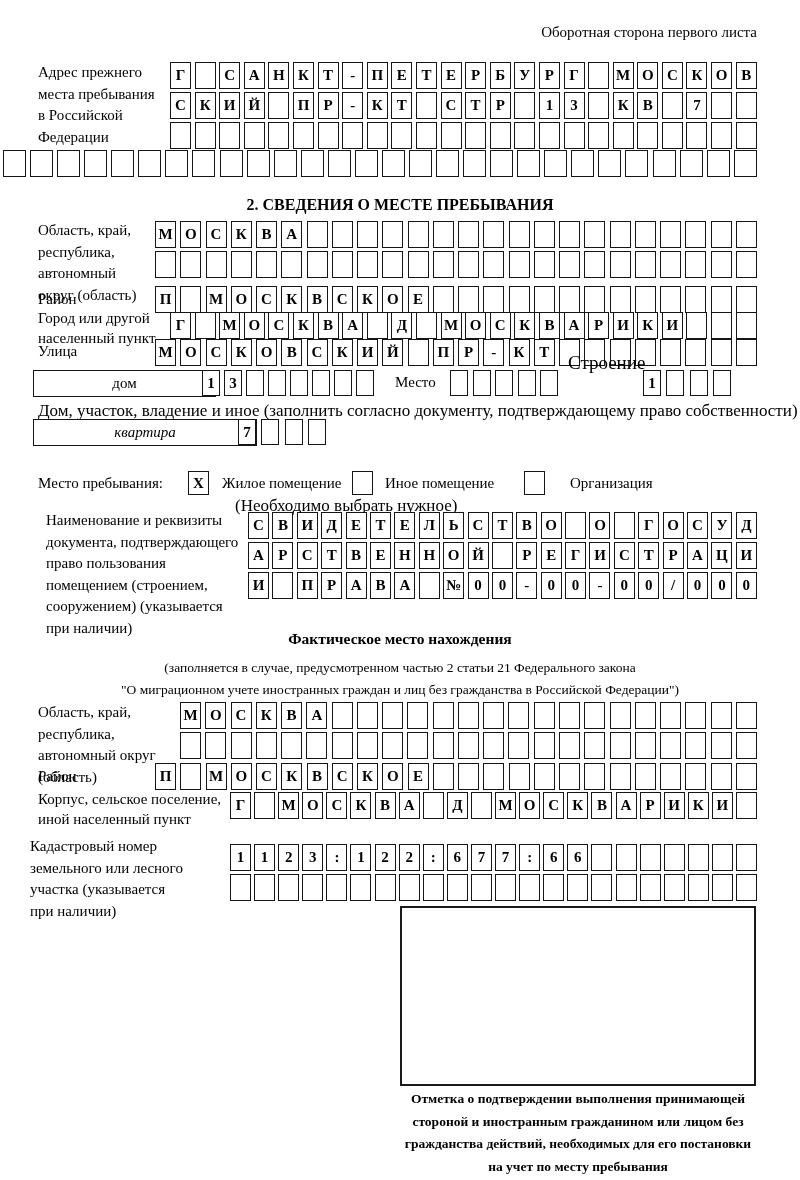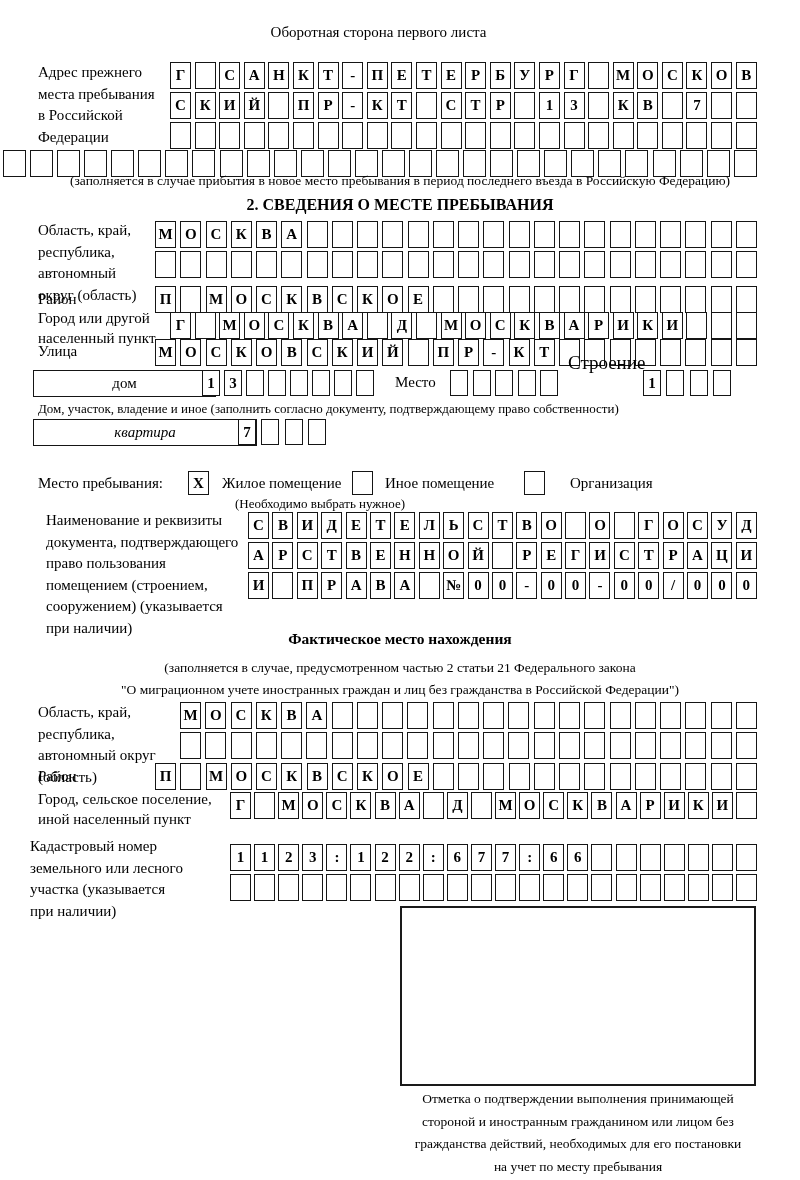--- a/index.html
+++ b/index.html
@@ -1,20 +1,20 @@
 <!DOCTYPE html>
 <html><head>
 <meta charset="utf-8">
 <style>
   html,body{margin:0;padding:0;background:#fff;}
   .page{position:relative;width:800px;height:1180px;background:#ffffff;
         font-family:"Liberation Serif",serif;color:#000;overflow:hidden;}
-  .hdr{position:absolute;top:24px;left:0;width:757px;text-align:center;font-size:15px;}
+  .hdr{position:absolute;top:24px;left:0;width:757px;text-align:right;font-size:15px;}
   .lab{position:absolute;font-size:15px;line-height:21.5px;white-space:pre-line;}
-  .cap{position:absolute;font-size:13px;white-space:nowrap;}
+  .cap{position:absolute;font-size:17px;white-space:nowrap;}
   .cnote{position:absolute;left:0;width:800px;text-align:center;font-size:13.5px;white-space:pre-line;}
   .title{position:absolute;left:0;width:800px;text-align:center;font-weight:bold;font-size:16px;}
   .grid{position:absolute;display:flex;justify-content:space-between;height:27px;}
   .cell{width:21px;height:27px;border:1.7px solid #151515;box-sizing:border-box;
         display:flex;align-items:center;justify-content:center;
         font-size:15px;font-weight:600;background:#fff;flex:0 0 auto;}
   .grid.sm .cell{width:18px;height:26px;}
   .grid.big .cell{width:23px;}
   .wbox{position:absolute;height:27px;border:1.7px solid #151515;box-sizing:border-box;
         display:flex;align-items:center;justify-content:center;font-size:15px;background:#fff;}
@@ -135,21 +135,20 @@
       <span class="cell"></span>
       <span class="cell"></span>
       <span class="cell"></span>
       <span class="cell"></span>
       <span class="cell"></span>
       <span class="cell"></span>
       <span class="cell"></span>
       <span class="cell"></span>
       <span class="cell"></span>
     </div>
-  <div class="cnote" style="top:173px;">(заполняется в случае прибытия в новое место пребывания в период последнего въезда в Российскую Федерацию)</div>
 
   <div class="title" style="top:196px;">2. СВЕДЕНИЯ О МЕСТЕ ПРЕБЫВАНИЯ</div>
 
   <div class="lab" style="left:38px;top:220px;width:130px;">Область, край,
 республика,
 автономный
 округ (область)</div>
   <div class="grid" style="left:155px;top:221px;width:602px;">
       <span class="cell">М</span>
       <span class="cell">О</span>
@@ -489,21 +488,21 @@
       <span class="cell"></span>
       <span class="cell"></span>
       <span class="cell"></span>
       <span class="cell"></span>
       <span class="cell"></span>
       <span class="cell"></span>
       <span class="cell"></span>
       <span class="cell"></span>
     </div>
 
-  <div class="lab" style="left:38px;top:789px;width:200px;line-height:20px;white-space:pre;">Город, сельское поселение,
+  <div class="lab" style="left:38px;top:789px;width:200px;line-height:20px;white-space:pre;">Корпус, сельское поселение,
 иной населенный пункт</div>
   <div class="grid" style="left:230px;top:792px;width:527px;">
       <span class="cell">Г</span>
       <span class="cell"></span>
       <span class="cell">М</span>
       <span class="cell">О</span>
       <span class="cell">С</span>
       <span class="cell">К</span>
       <span class="cell">В</span>
       <span class="cell">А</span>
@@ -570,18 +569,18 @@
       <span class="cell"></span>
       <span class="cell"></span>
       <span class="cell"></span>
       <span class="cell"></span>
       <span class="cell"></span>
       <span class="cell"></span>
       <span class="cell"></span>
     </div>
 
   <div class="stamp" style="left:400px;top:906px;width:352px;height:176px;"></div>
-  <div class="lab ctr" style="left:378px;top:1088px;width:400px;font-size:13.5px;line-height:22.5px;">Отметка о подтверждении выполнения принимающей
+  <div class="lab ctr" style="left:378px;top:1088px;width:400px;font-size:13.5px;line-height:22.5px;font-weight:bold;">Отметка о подтверждении выполнения принимающей
 стороной и иностранным гражданином или лицом без
 гражданства действий, необходимых для его постановки
 на учет по месту пребывания</div>
 
 </div>
 
 </body></html>

